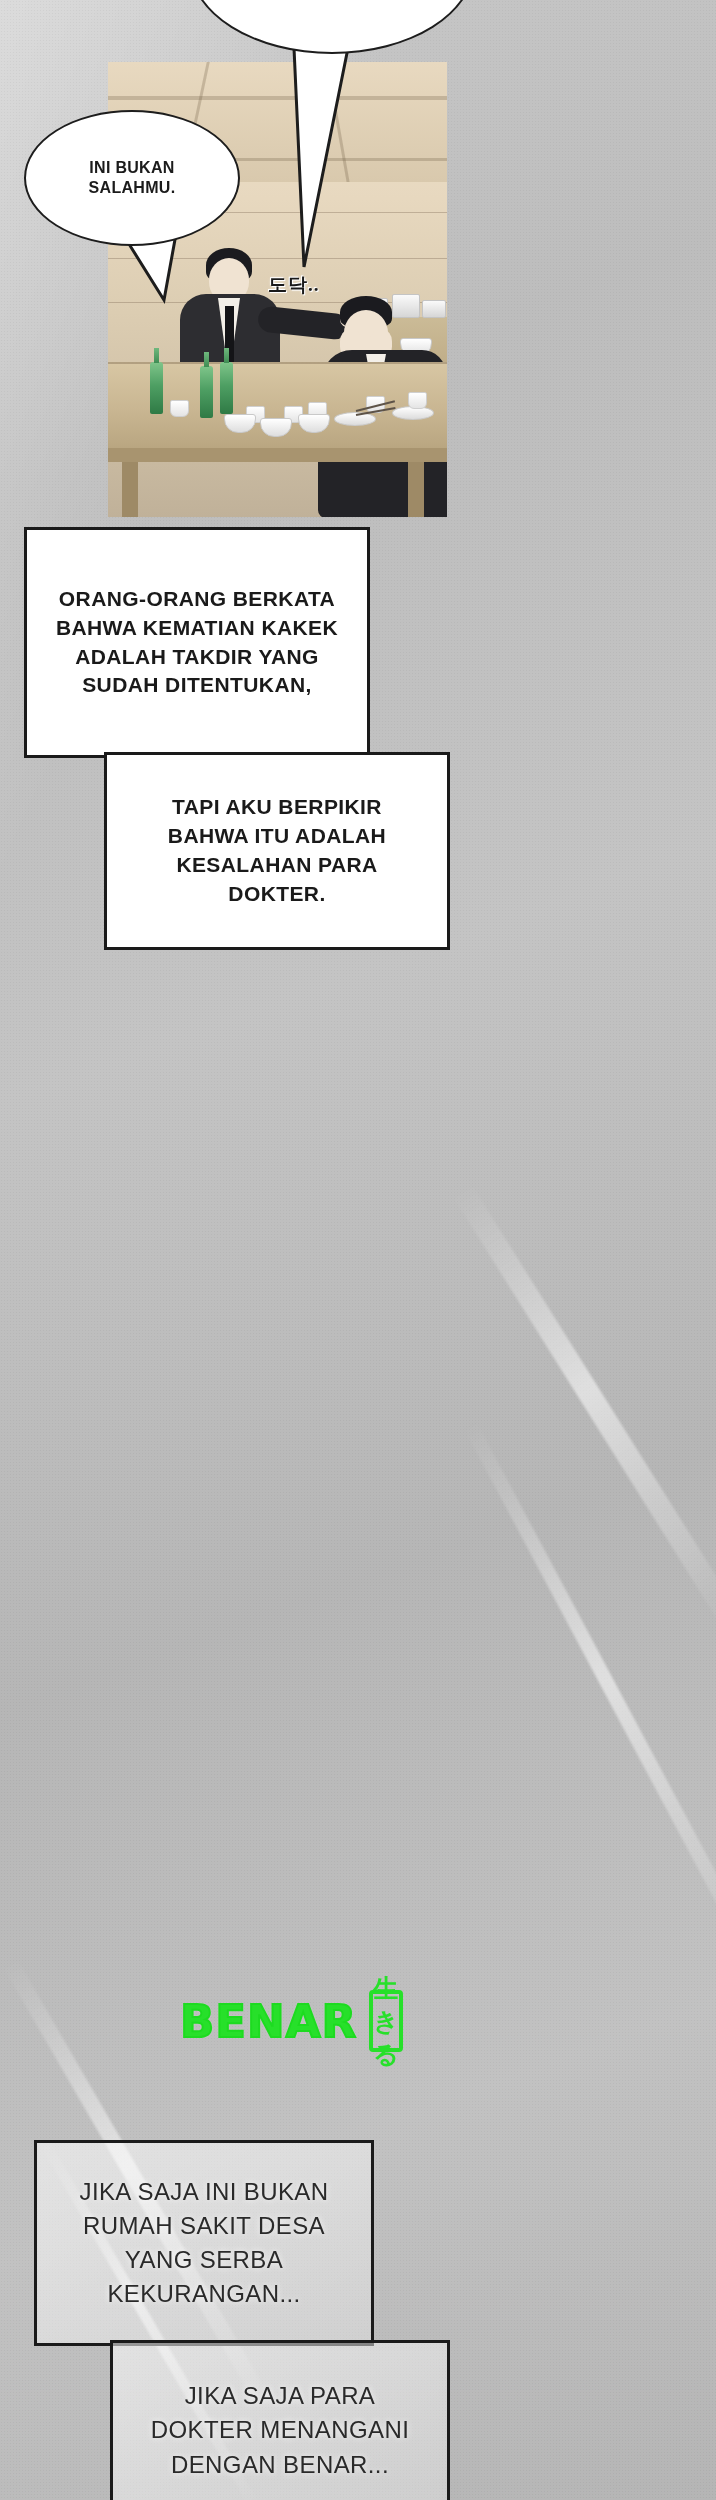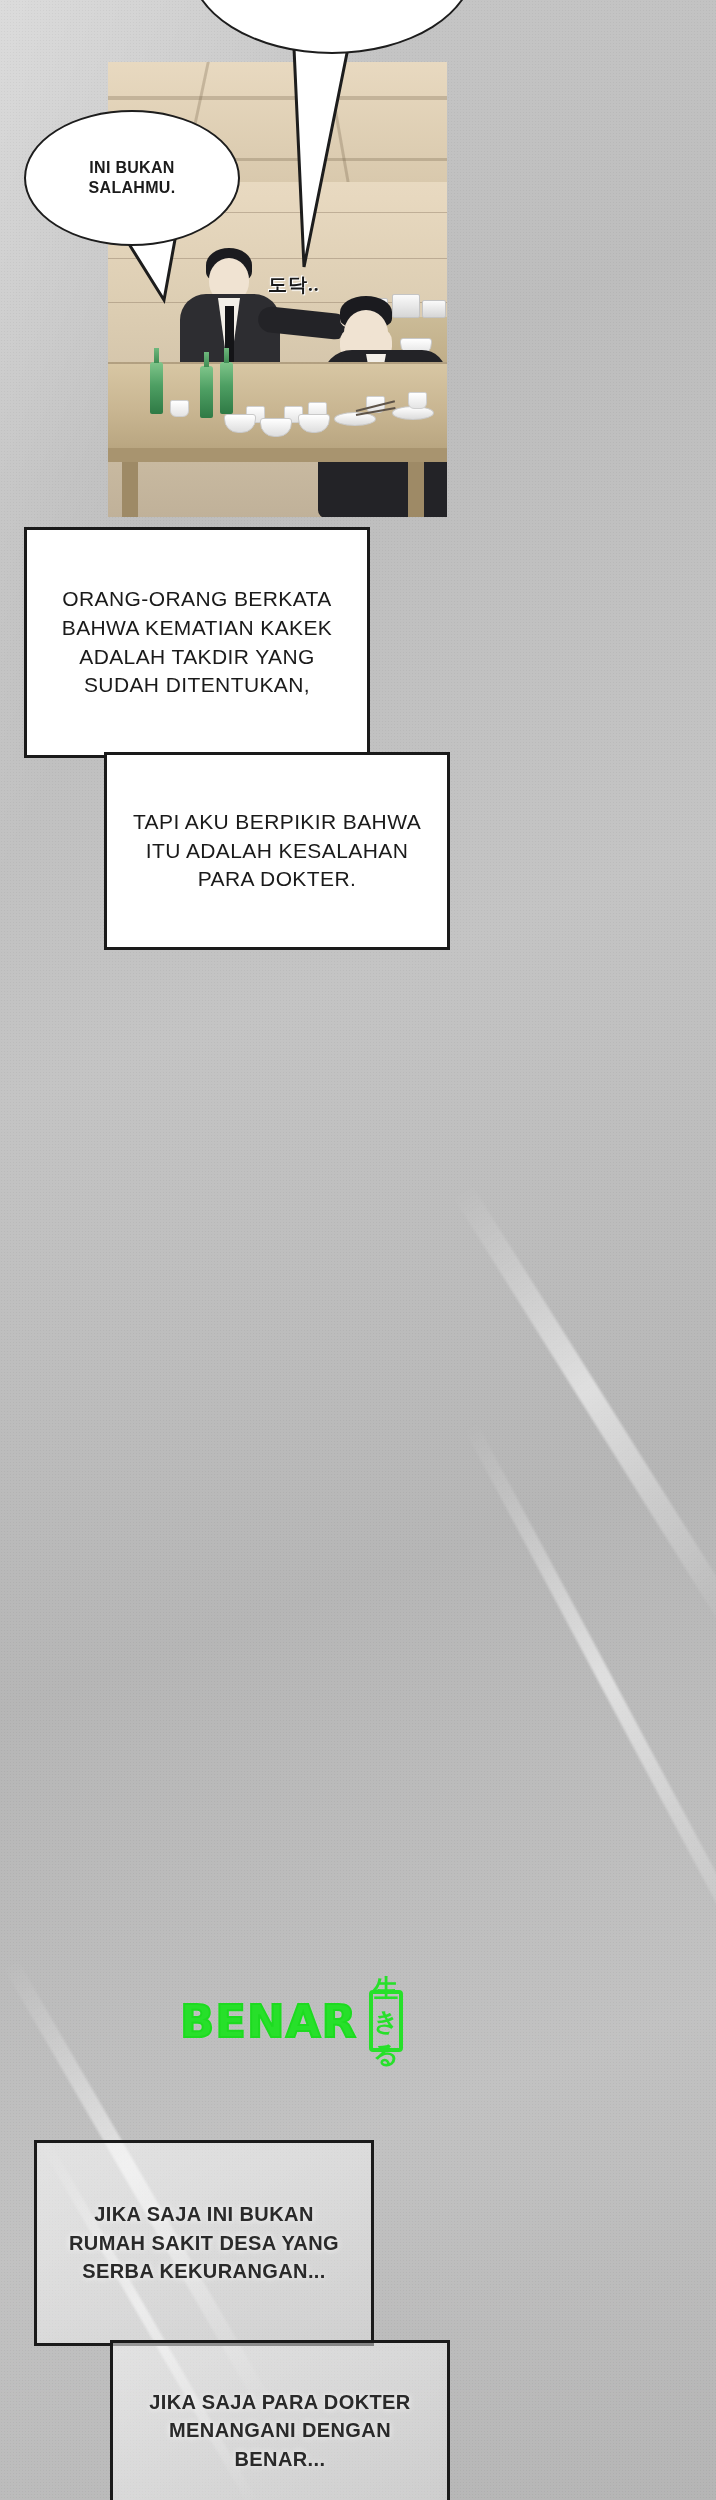--- a/index.html
+++ b/index.html
@@ -108,31 +108,31 @@
     padding:0 18px;text-transform:uppercase;
   }
   .tail{position:absolute;}
   .tail svg{display:block;}
   
   .cap{
     position:absolute;background:#fff;border:3px solid #1a1a1a;
     display:flex;align-items:center;justify-content:center;text-align:center;
   }
   .cap .txt{
-    font-weight:400;font-size:21px;line-height:1.38;letter-spacing:.4px;
+    font-weight:700;font-size:21px;line-height:1.38;letter-spacing:.4px;
     color:#1a1a1a;text-transform:uppercase;padding:0 22px;
   }
   .cap-ghost{
     position:absolute;border:3px solid #1a1a1a;
     background:linear-gradient(150deg,rgba(255,255,255,.55),rgba(245,245,245,.35));
     display:flex;align-items:center;justify-content:center;text-align:center;
     overflow:hidden;
   }
   .cap-ghost .txt{
-    font-weight:700;font-size:20px;line-height:1.42;letter-spacing:.4px;
+    font-weight:400;font-size:24px;line-height:1.42;letter-spacing:.4px;
     color:#2a2a2a;text-transform:uppercase;padding:0 20px;
     text-shadow:0 0 6px rgba(255,255,255,.9);
   }
   
   .logo{
     position:absolute;left:176px;top:1990px;width:196px;height:62px;
     display:flex;align-items:stretch;
   }
   .logo-main{
     flex:0 0 auto;display:flex;align-items:center;justify-content:center;

